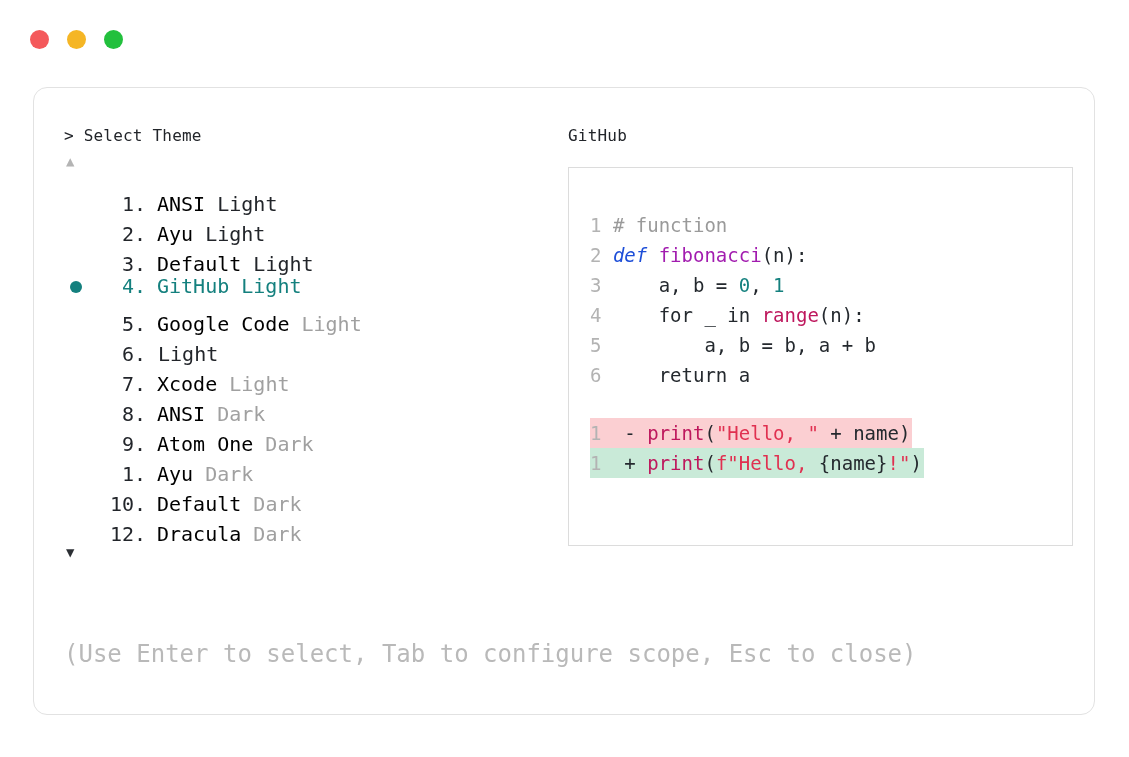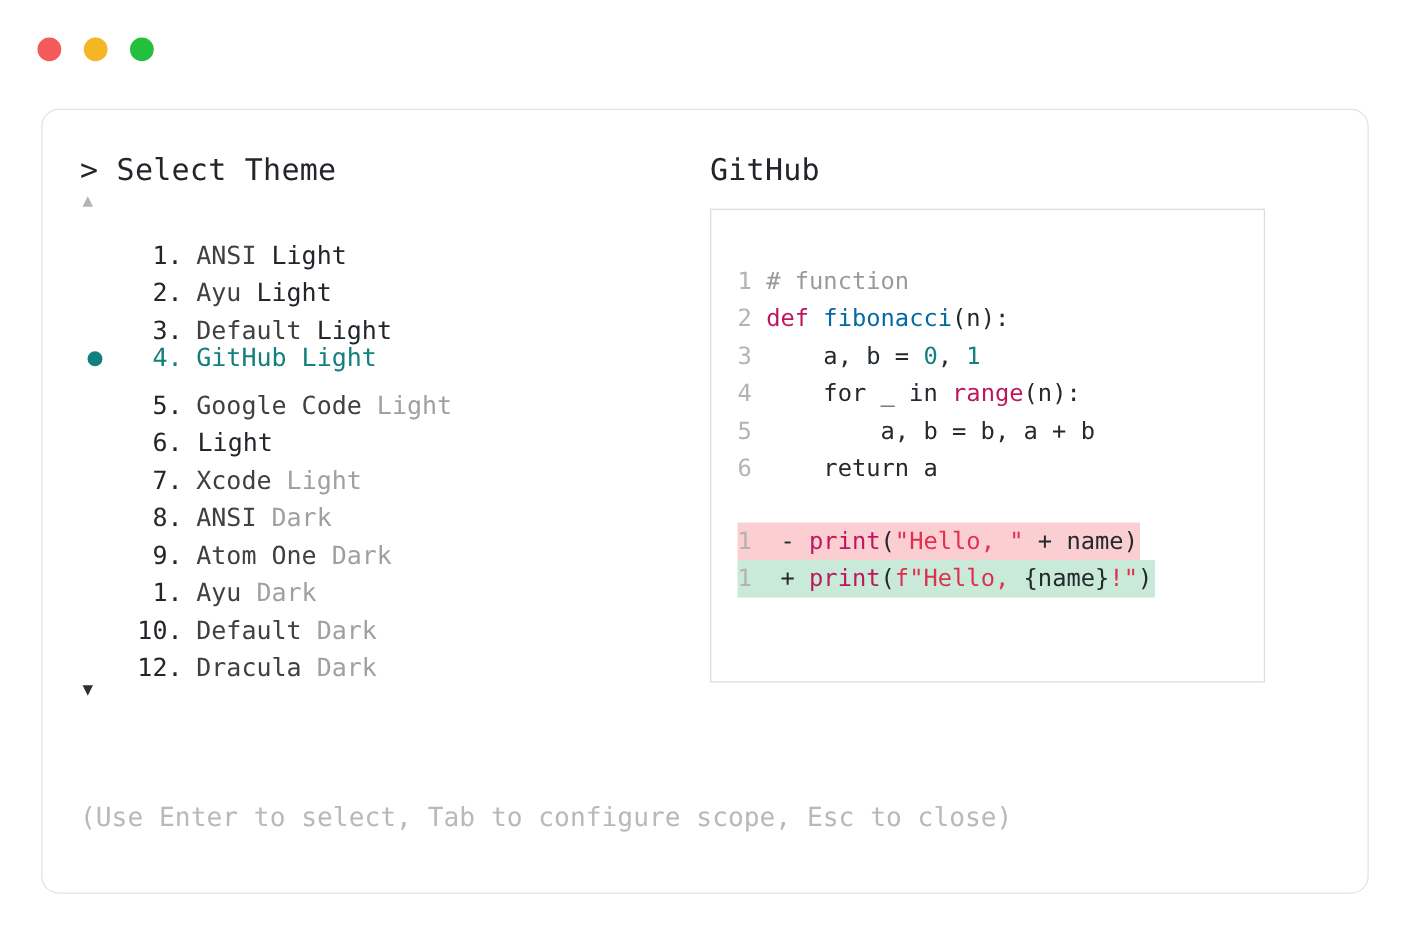--- a/index.html
+++ b/index.html
@@ -57,21 +57,21 @@
     align-items: flex-start;
   }
 
   
   .left-col {
     width: 478px;
     flex: 0 0 478px;
   }
 
   .panel-title {
-    font-size: 24px;
+    font-size: 16px;
     line-height: 28px;
     color: #22252a;
     letter-spacing: 0.2px;
     white-space: pre;
   }
 
   .scroll-arrow {
     font-size: 14px;
     line-height: 22px;
     height: 22px;
@@ -109,35 +109,35 @@
     margin-left: 6px;
   }
   .idx {
     width: 54px;
     flex: 0 0 54px;
     text-align: right;
     color: #22252a;
   }
   .tname {
     padding-left: 11px;
-    color: #404040;
+    color: #000000;
   }
   .tsuffix { }
   .theme-row.selected .idx,
   .theme-row.selected .tname,
   .theme-row.selected .tsuffix { color: #14807e; }
 
   
   .right-col {
     flex: 1 1 auto;
     padding-left: 26px;
   }
   .preview-box {
     margin-top: 17px;
-    width: 444px;
+    width: 505px;
     height: 379px;
     box-sizing: border-box;
     border: 1.5px solid #dcdcdc;
     background: #ffffff;
     padding: 42px 0 0 0;
     overflow: hidden;
   }
   .code {
     font-size: 19px;
     line-height: 30px;
@@ -153,33 +153,33 @@
     color: #b3b3b3;
     display: inline-block;
   }
   .hl-line {
     display: inline-block;
     padding: 0 2px 0 0;
   }
 
   
   .t-comment { color: #9a9a9a; }
-  .t-kw      { color: #be185d; }
-  .t-fn      { color: #0369a1; }
+  .t-kw      { color: #1d4ed8; font-style: italic; }
+  .t-fn      { color: #a21caf; }
   .t-num     { color: #14807e; }
   .t-builtin { color: #be185d; }
   .t-plain   { color: #24292e; }
   .t-str     { color: #e03050; }
 
   
   .hint {
     position: absolute;
     left: 30px;
     top: 552px;
-    font-size: 21px;
+    font-size: 24px;
     line-height: 28px;
     color: #b9b9b9;
     white-space: pre;
   }
 </style>
 </head>
 <body>
 
 <div class="titlebar">
   <span class="dot" style="background: rgb(244, 89, 91);"></span>

